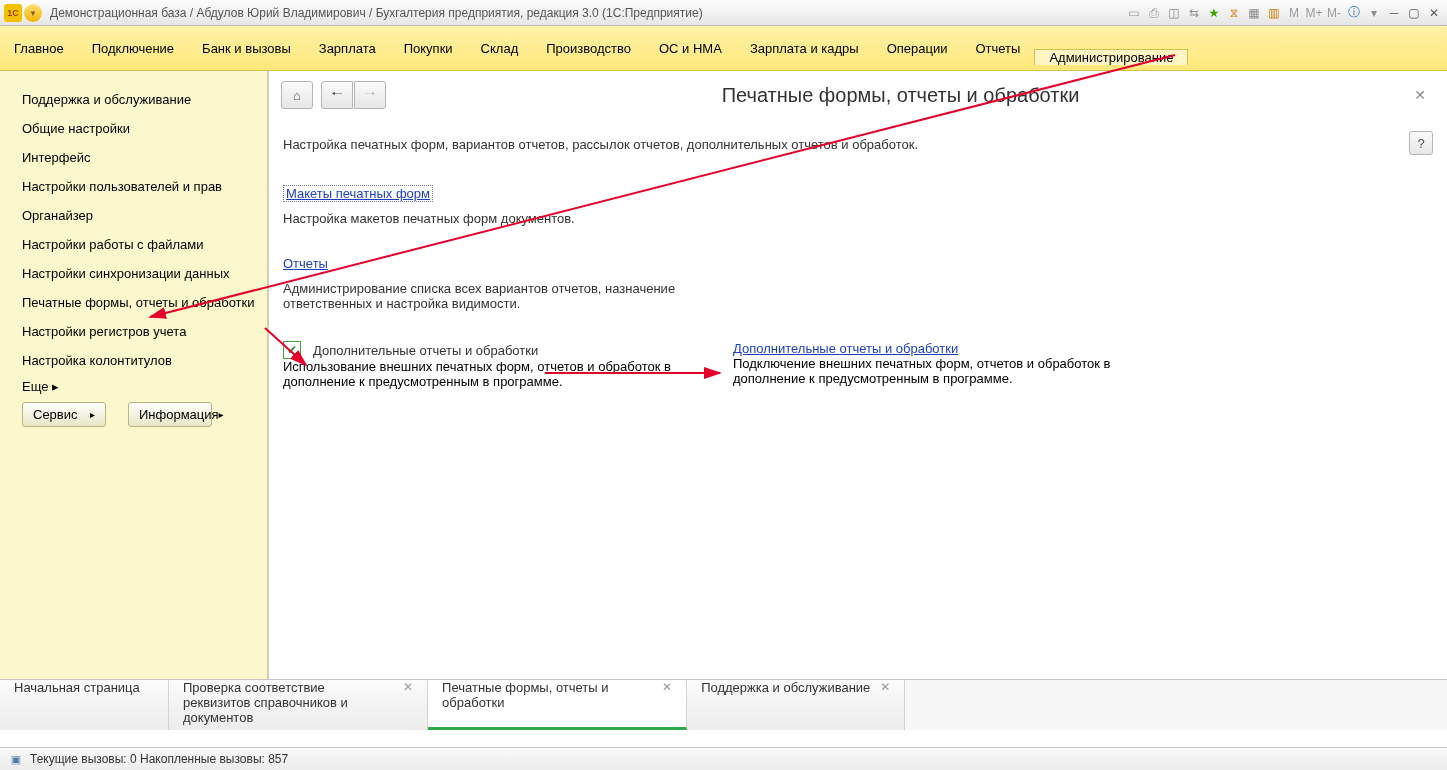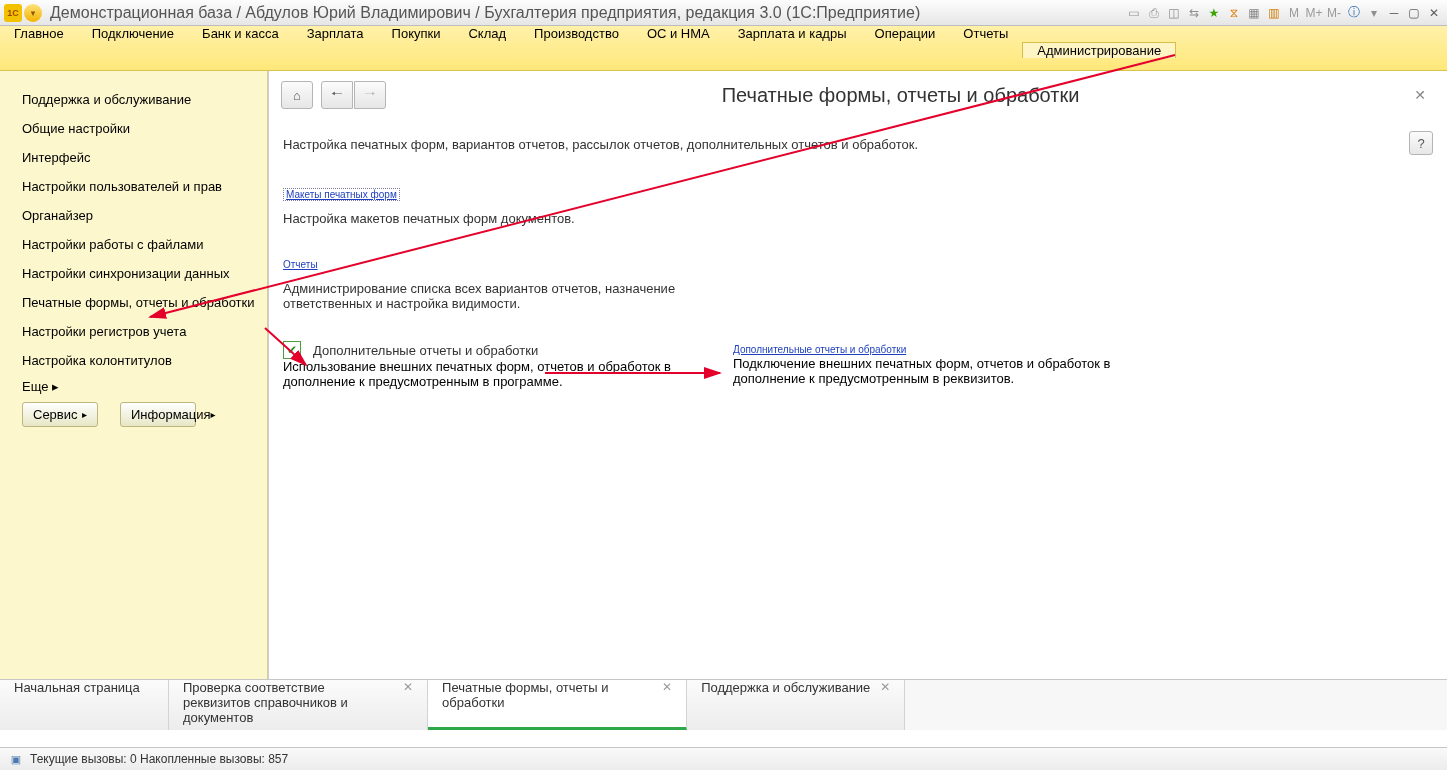--- a/index.html
+++ b/index.html
@@ -1,53 +1,53 @@
 <!DOCTYPE html>
 <html><head>
 <meta charset="utf-8">
 <style>
 html,body{margin:0;padding:0;font-family:Arial,Helvetica,sans-serif;font-size:13px;color:#000;background:#fff;}
 body{width:1447px;height:770px;overflow:hidden;position:relative;}
 .titlebar{height:26px;background:linear-gradient(#fdfdfd,#e6e6e6);border-bottom:1px solid #bdbdbd;display:flex;align-items:center;padding:0 4px;box-sizing:border-box;}
 .titlebar .logo{width:18px;height:18px;background:#f2c200;border-radius:3px;font-size:9px;font-weight:bold;color:#a34700;display:flex;align-items:center;justify-content:center;margin-right:2px;}
 .titlebar .dd{width:18px;height:18px;background:linear-gradient(#ffe27a,#f3b200);border-radius:9px;margin-right:8px;display:flex;align-items:center;justify-content:center;color:#8a5a00;font-size:9px;}
-.titlebar .title{flex:0 0 auto;color:#555;font-size:16px;text-align:right;}
+.titlebar .title{flex:0 0 auto;color:#555;font-size:12px;text-align:right;}
 .titlebar .spacer{flex:1;}
 .titlebar .tb-icons{display:flex;align-items:center;gap:2px;}
 .titlebar .tb-ic{width:18px;height:18px;display:flex;align-items:center;justify-content:center;font-size:12px;}
 .tb-gray{color:#8f8f8f;}
 .tb-star{color:#3aa500;}
 .tb-bell{color:#e07a00;}
 .tb-calc{color:#888;}
 .tb-cal{color:#cf7a00;}
 .tb-m{color:#9a9a9a;font-size:11px;}
 .tb-info{color:#2b6fb5;}
 .tb-win{color:#5a5a5a;}
-.menubar{height:44px;background:linear-gradient(#fff1a9,#ffe87a);border-bottom:1px solid #d7c34e;display:flex;align-items:flex-start;}
+.menubar{height:44px;background:linear-gradient(#fff1a9,#ffe87a);border-bottom:1px solid #d7c34e;display:flex;align-items:center;}
 .menubar .mi{padding:0 14px;display:flex;align-items:center;color:#000;font-size:13px;cursor:default;}
 .menubar .mi.active{background:#fff4c3;border:1px solid #d6c04b;border-bottom:none;margin-top:16px;margin-bottom:-1px;}
 .workarea{display:flex;height:608px;}
 .sidebar{width:268px;box-sizing:border-box;background:#fdf7ce;border-right:1px solid #d7cf9a;padding:14px 0 0 0;}
 .sidebar .sbi{padding:7px 12px 7px 22px;color:#000;font-size:13px;}
 .sidebar .sbi.more{padding:4px 12px 4px 22px;}
-.sidebar .btn{display:inline-flex;align-items:center;margin:4px 0 0 22px;padding:4px 10px;background:linear-gradient(#fefefe,#e7e7c6);border:1px solid #bdb67f;border-radius:3px;font-size:13px;width:76px;box-sizing:border-box;justify-content:space-between;}
+.sidebar .btn{display:inline-flex;align-items:center;margin:4px 0 0 22px;padding:4px 10px;background:linear-gradient(#fefefe,#e7e7c6);border:1px solid #bdb67f;border-radius:3px;font-size:13px;width:84px;box-sizing:border-box;justify-content:space-between;}
 .sidebar .btn .arr{font-size:10px;color:#000;}
 .main{flex:1;background:#fff;border-left:1px solid #ccc;position:relative;}
 .main-toolbar{display:flex;align-items:center;padding:10px 12px 0 12px;}
 .mt-btn{width:30px;height:26px;background:linear-gradient(#fbfbfb,#e6e6e6);border:1px solid #b5b5b5;border-radius:3px;display:flex;align-items:center;justify-content:center;margin-right:2px;color:#555;}
 .mt-arrows{display:flex;margin-left:6px;}
 .mt-arrows .mt-btn:first-child{border-radius:3px 0 0 3px;}
 .mt-arrows .mt-btn:last-child{border-radius:0 3px 3px 0;margin-left:-1px;}
 .mt-arrows .mt-btn.disabled{color:#bdbdbd;}
 .page-title{flex:1;text-align:center;font-size:20px;color:#333;font-weight:400;}
 .close-x{width:14px;height:14px;color:#888;font-size:14px;display:flex;align-items:center;justify-content:center;margin-right:8px;}
 .main-body{padding:28px 14px 0 14px;position:relative;}
 .subtitle{font-size:13px;color:#333;margin-bottom:34px;}
 .help-btn{position:absolute;right:14px;top:60px;width:22px;height:22px;border:1px solid #b5b5b5;border-radius:3px;background:linear-gradient(#fbfbfb,#e7e7e7);display:flex;align-items:center;justify-content:center;color:#555;font-size:13px;}
-.link{color:#1d3fbf;text-decoration:underline;font-size:10px;}
+.link{color:#1d3fbf;text-decoration:underline;font-size:13px;}
 .link.boxed{border:1px dotted #7a7aa1;padding:0 2px;}
 .grp{margin-bottom:30px;}
 .grp .desc{font-size:13px;color:#333;margin-top:10px;}
 .two-col{display:flex;align-items:flex-start;}
 .two-col .colL{width:450px;}
 .two-col .colR{flex:1;}
 .cb-row{display:flex;align-items:center;}
 .cb-box{width:16px;height:16px;border:1px solid #47a23a;background:#fff;display:flex;align-items:center;justify-content:center;margin-right:12px;}
 .cb-box .chk{color:#2f8a22;font-size:12px;line-height:1;}
 .cb-label{font-size:13px;color:#333;}
@@ -85,21 +85,21 @@
     <div class="tb-ic tb-gray">▾</div>
     <div class="tb-ic tb-win">─</div>
     <div class="tb-ic tb-win">▢</div>
     <div class="tb-ic tb-win">✕</div>
   </div>
 </div>
 
 <div class="menubar" id="menubar">
     <div class="mi">Главное</div>
     <div class="mi">Подключение</div>
-    <div class="mi">Банк и касса</div>
+    <div class="mi">Банк и вызовы</div>
     <div class="mi">Зарплата</div>
     <div class="mi">Покупки</div>
     <div class="mi">Склад</div>
     <div class="mi">Производство</div>
     <div class="mi">ОС и НМА</div>
     <div class="mi">Зарплата и кадры</div>
     <div class="mi">Операции</div>
     <div class="mi">Отчеты</div>
     <div class="mi active">Администрирование</div>
   </div>
@@ -143,21 +143,21 @@
           <div class="cb-row">
             <div class="cb-box">
                 <span class="chk">✔</span>
               </div>
             <span class="cb-label">Дополнительные отчеты и обработки</span>
           </div>
           <div class="desc" style="max-width:420px">Использование внешних печатных форм, отчетов и обработок в дополнение к предусмотренным в программе.</div>
         </div>
         <div class="colR">
           <span class="link">Дополнительные отчеты и обработки</span>
-          <div class="desc" style="max-width:420px">Подключение внешних печатных форм, отчетов и обработок в дополнение к предусмотренным в реквизитов.</div>
+          <div class="desc" style="max-width:420px">Подключение внешних печатных форм, отчетов и обработок в дополнение к предусмотренным в программе.</div>
         </div>
       </div>
     </div>
   </div>
 </div>
 
 <div class="bottom-tabs" id="btabs">
     <div class="btab">
       <div class="lbl">Начальная страница</div>
     </div>

